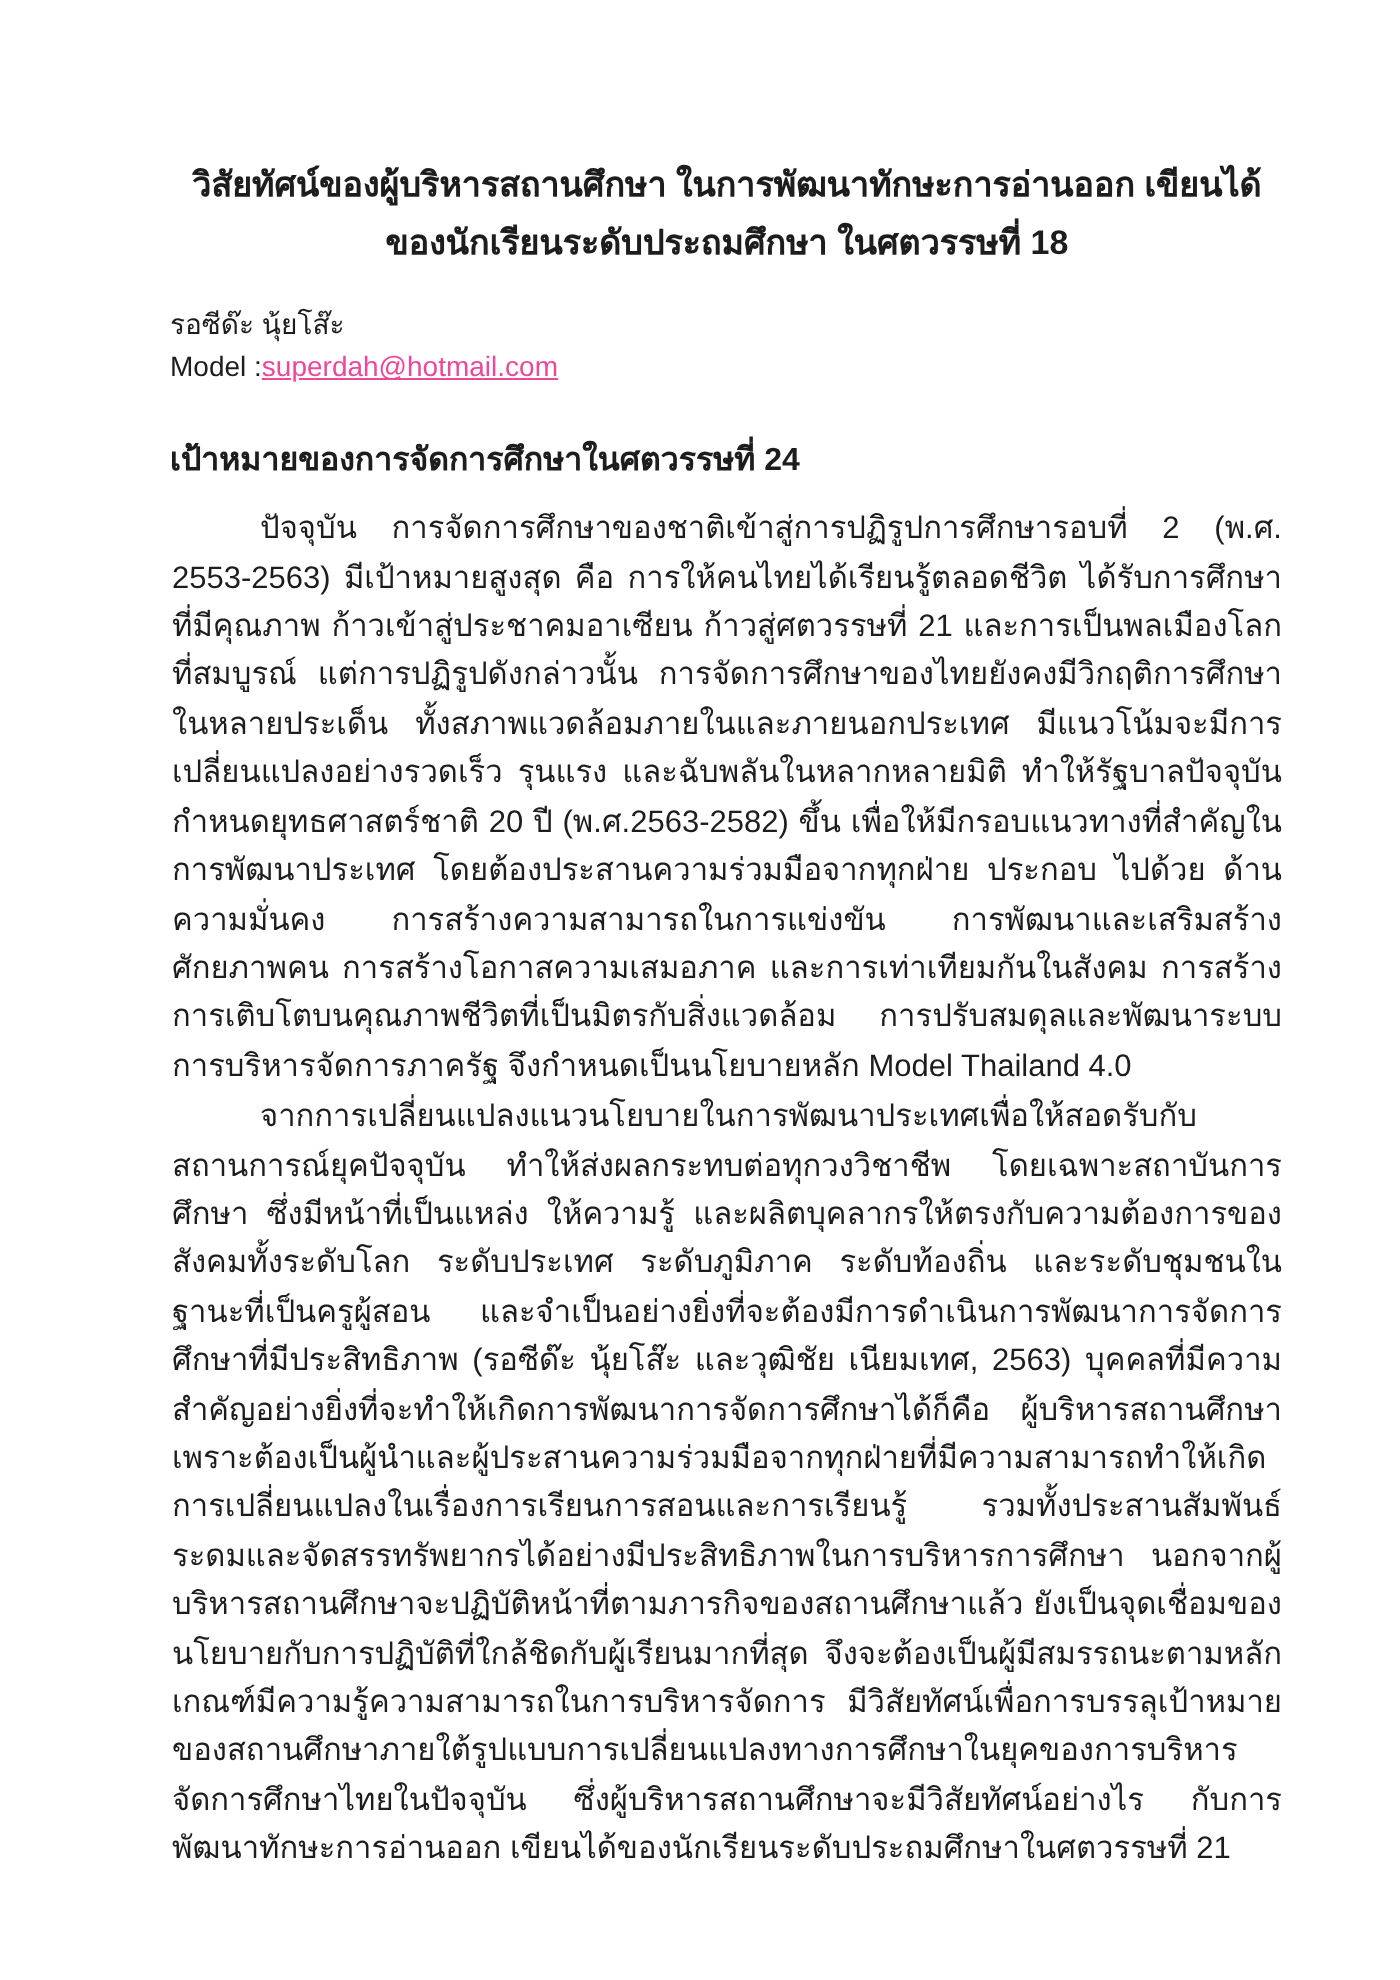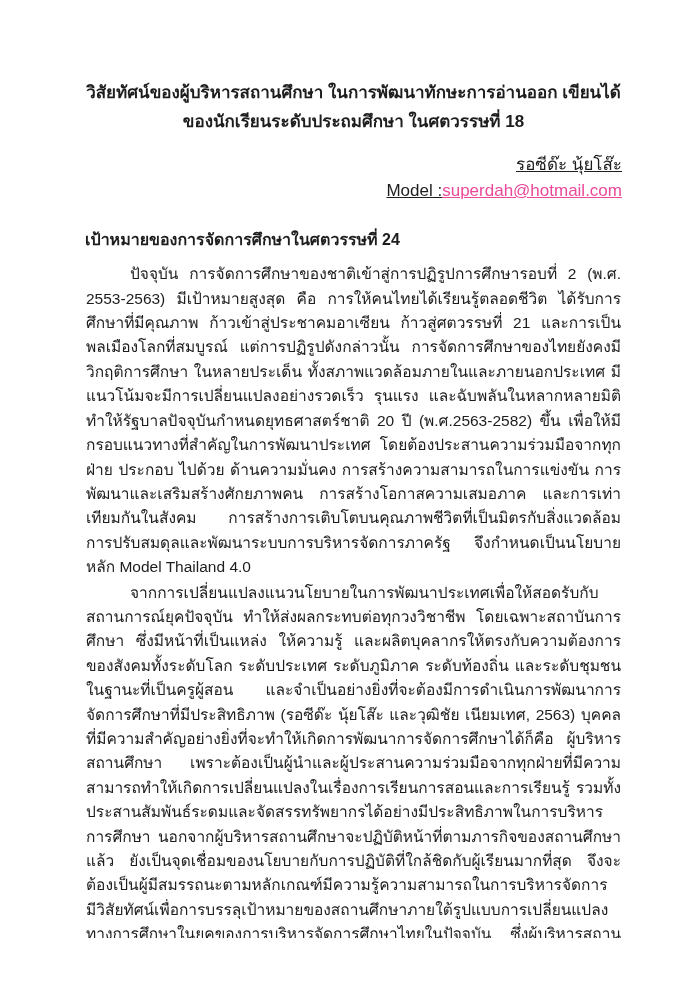--- a/index.html
+++ b/index.html
@@ -6,39 +6,38 @@
     margin: 0;
     padding: 0;
     background: #ffffff;
   }
   .page {
     position: relative;
     width: 700px;
     height: 938px;
     box-sizing: border-box;
     background: #ffffff;
-    padding: 78px 78px 0 85px;
+    padding: 78px 58px 0 85px;
     font-family: "Liberation Sans", sans-serif;
     color: #1d1d1d;
     overflow: hidden;
   }
   .title {
     text-align: center;
     font-weight: bold;
     font-size: 17px;
     line-height: 1.72;
     margin: 0 0 16px 0;
   }
   .title span { display: block; }
   .byline {
-    text-align: right;
-    font-size: 17px;
+    text-align: left;
+    font-size: 14px;
     line-height: 1.5;
     margin: 0 0 6px 0;
-    text-decoration: underline;
   }
   .byline div { margin: 0; }
   .email-link {
     color: #ec4899;
     text-decoration: underline;
     margin-left: 0;
   }
   .section-heading {
     font-weight: bold;
     font-size: 16px;

